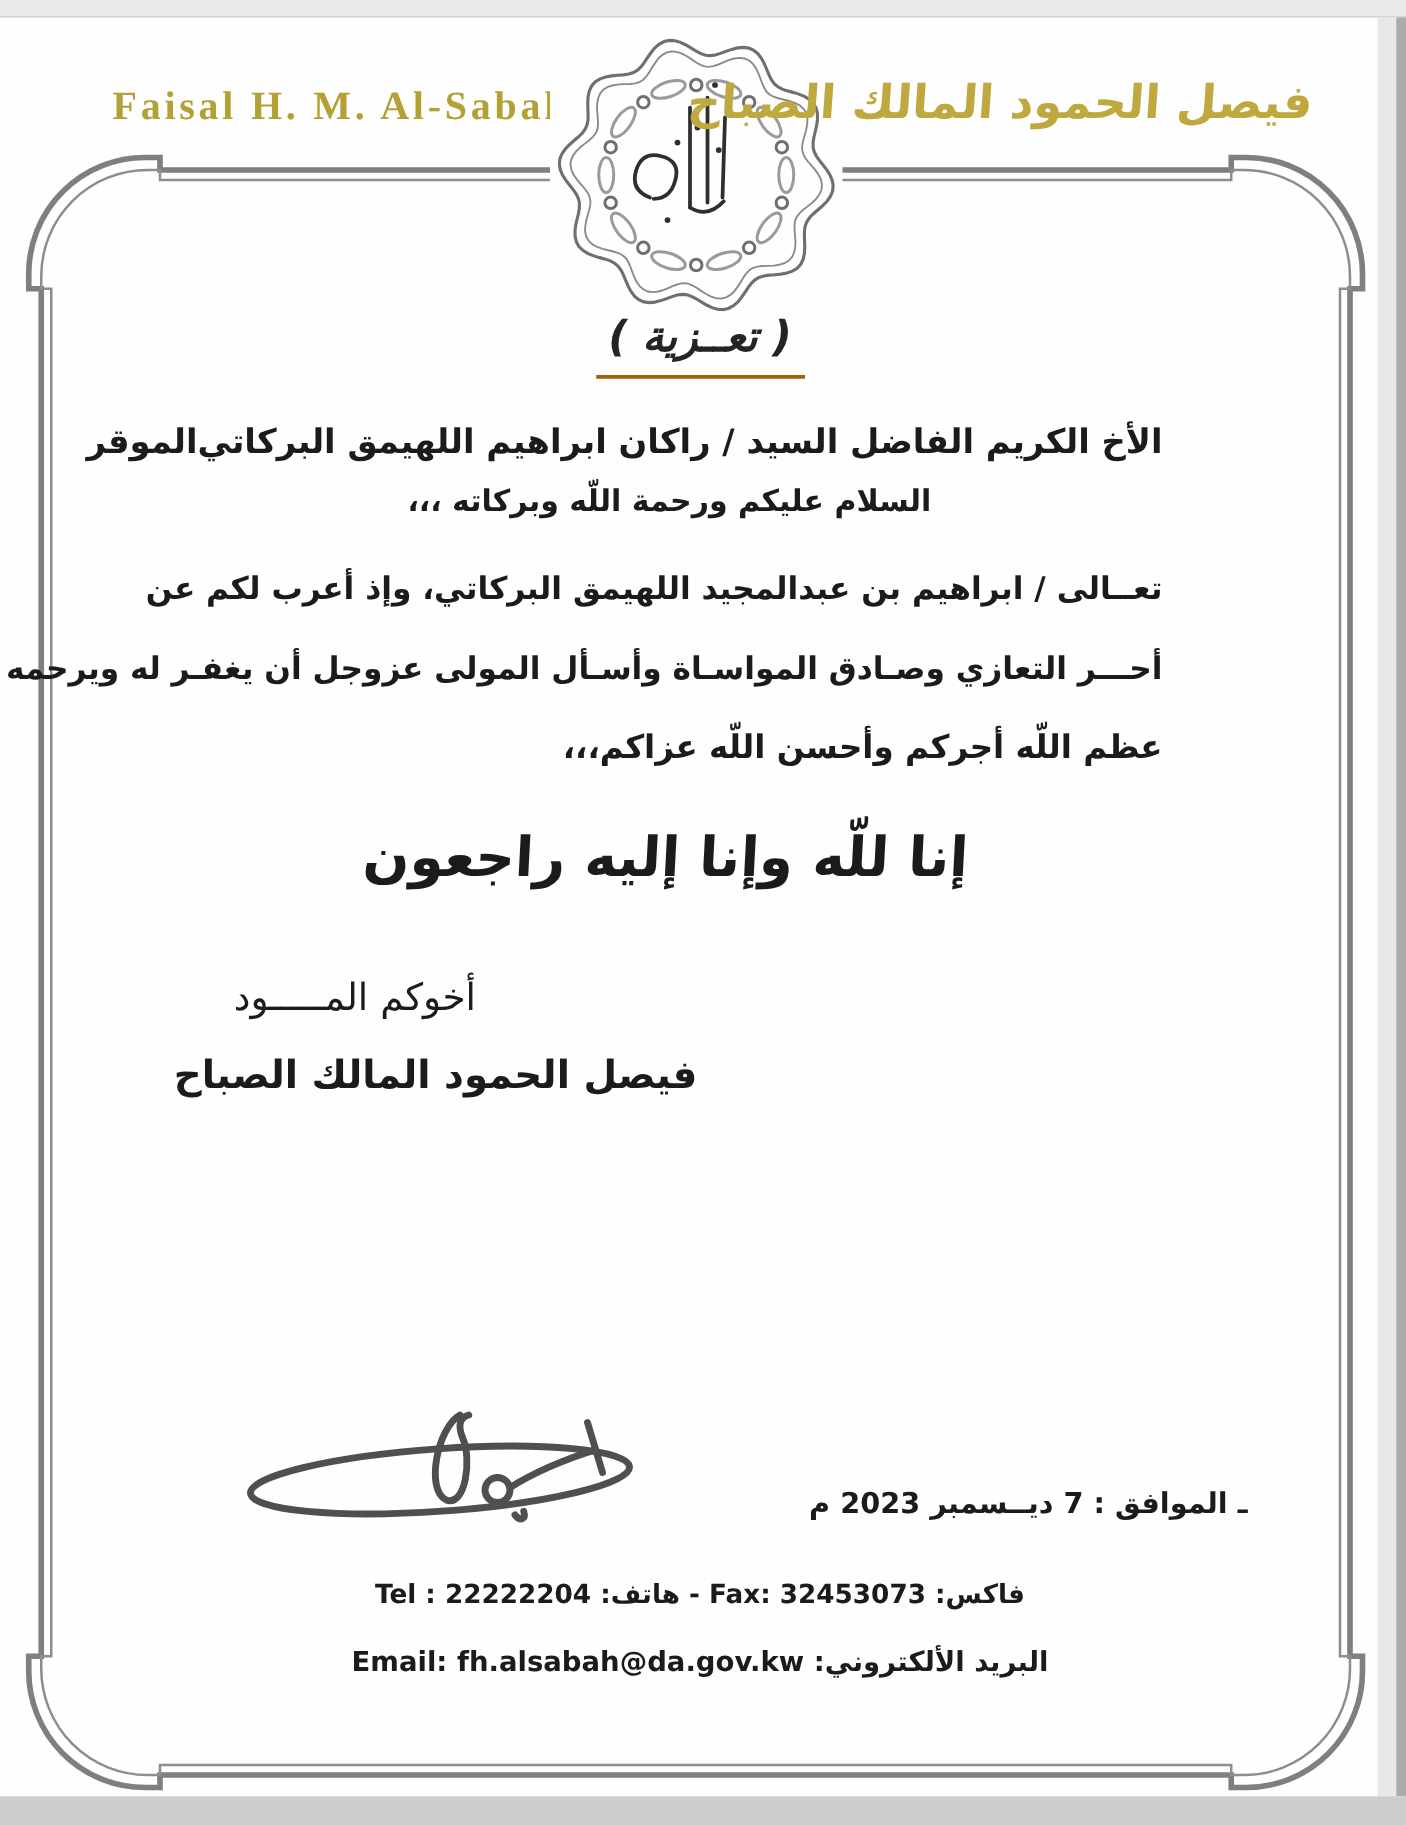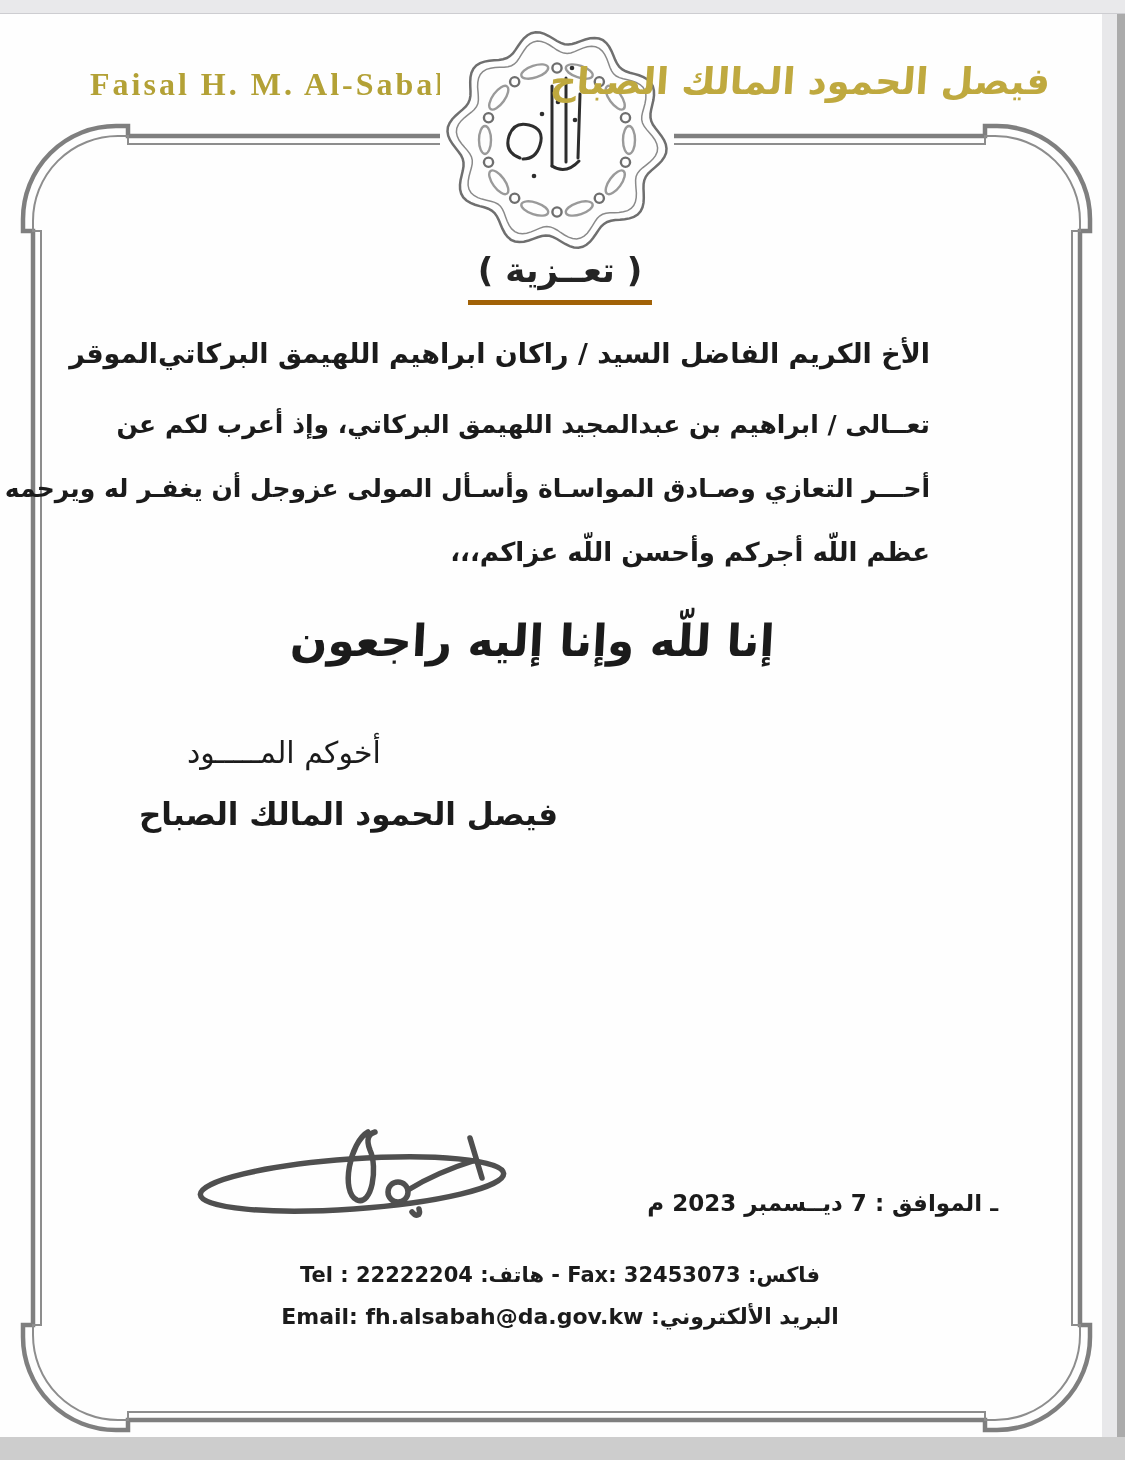--- a/index.html
+++ b/index.html
@@ -23,21 +23,21 @@
   }
   .header-calligraphy{
     position:absolute;left:678px;top:44px;width:372px;height:76px;
     color:#bfa93f;font-size:37px;font-weight:bold;text-align:center;line-height:76px;
     direction:rtl;white-space:nowrap;transform:skewX(-4deg);
   }
   .emblem{position:absolute;left:440px;top:26px;width:234px;height:228px;background:#fefefe;}
 
   .title{position:absolute;left:48px;right:53px;top:250px;text-align:center;direction:rtl;
     font-size:34px;font-weight:bold;color:#242424;}
-  .title span{display:inline-block;border-bottom:5px solid #a16207;padding:0 10px 10px;}
+  .title span{display:inline-block;border-bottom:3px solid #a16207;padding:0 10px 10px;font-style:italic;}
 
   .content{position:absolute;left:135px;top:338px;width:795px;direction:rtl;}
   .addressee{display:flex;justify-content:space-between;align-items:baseline;
     font-size:27px;font-weight:bold;white-space:nowrap;}
   .greeting{margin-top:18px;text-align:right;padding-right:185px;font-size:24px;font-weight:bold;}
   .body-para{margin-top:24px;}
   .body-line{font-size:25px;font-weight:bold;height:64px;line-height:64px;
     text-align:justify;text-align-last:justify;white-space:nowrap;}
   .body-line.first{padding-right:52px;}
   .body-line.last{text-align-last:justify;}
@@ -48,21 +48,21 @@
   .closing2{margin-top:26px;text-align:left;padding-left:4px;font-size:31px;font-weight:bold;}
 
   .signature{position:absolute;left:180px;top:1112px;width:350px;height:125px;}
   .dates{position:absolute;right:127px;top:1160px;width:360px;text-align:right;direction:rtl;
     font-size:23px;font-weight:bold;white-space:nowrap;}
   .dates .line2{margin-top:30px;}
 
   .contact{position:absolute;left:48px;right:53px;top:1260px;text-align:center;direction:rtl;
     font-size:21px;font-weight:bold;}
   .contact .row{line-height:31px;white-space:nowrap;}
-  .contact .email{margin-top:10px;font-size:22px;}
+  .contact .email{margin-top:24px;font-size:22px;}
 </style>
 </head>
 <body>
 
 <div class="scan-top"></div>
 <div class="scan-right-soft"></div>
 <div class="scan-right"></div>
 <div class="scan-bottom"></div>
 
 <svg class="frame-svg" viewBox="0 0 1125 1460" xmlns="http://www.w3.org/2000/svg">
@@ -117,20 +117,21 @@
 
 <div class="title">
   <span>( تعــزية )</span>
 </div>
 
 <div class="content">
   <div class="addressee">
     <span>الأخ الكريم الفاضل السيد / راكان ابراهيم اللهيمق البركاتي</span>
     <span>الموقر</span>
   </div>
+  <div class="greeting">السلام عليكم ورحمة اللّه وبركاته ،،،</div>
   <div class="body-para">
     <div class="body-line">تعــالى / ابراهيم بن عبدالمجيد اللهيمق البركاتي، وإذ أعرب لكم عن</div>
     <div class="body-line">أحـــر التعازي وصـادق المواسـاة وأسـأل المولى عزوجل أن يغفـر له ويرحمه وأن</div>
   </div>
   <div class="dua">عظم اللّه أجركم وأحسن اللّه عزاكم،،،</div>
   <div class="istirjaa">إنا للّه وإنا إليه راجعون</div>
   <div class="closing1">أخوكم المـــــود</div>
   <div class="closing2">فيصل الحمود المالك الصباح</div>
 </div>
 

